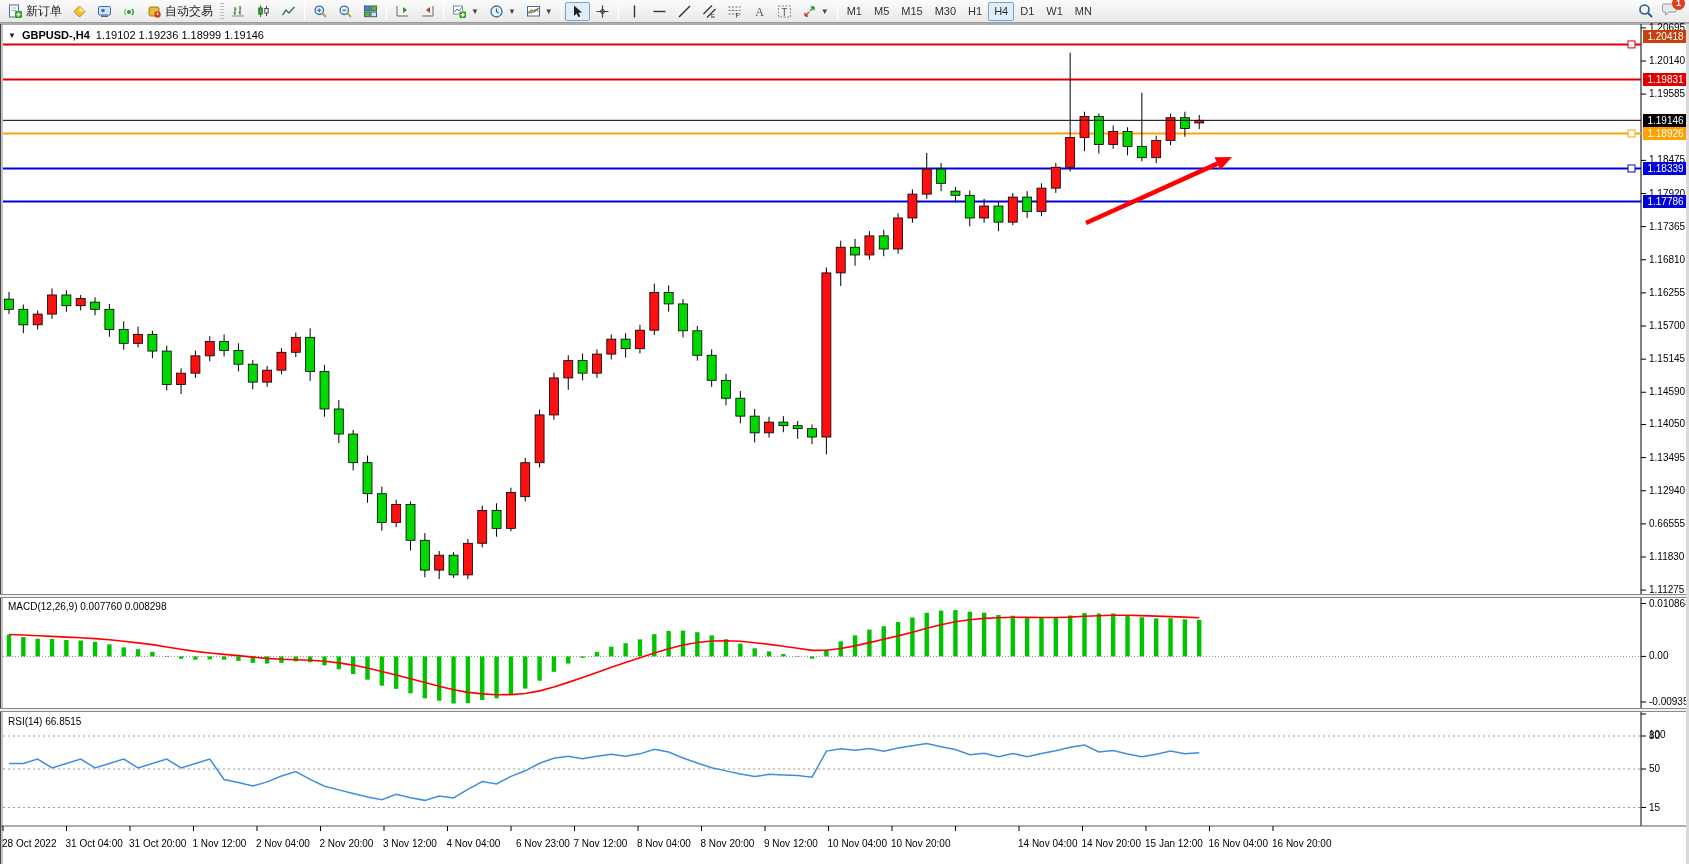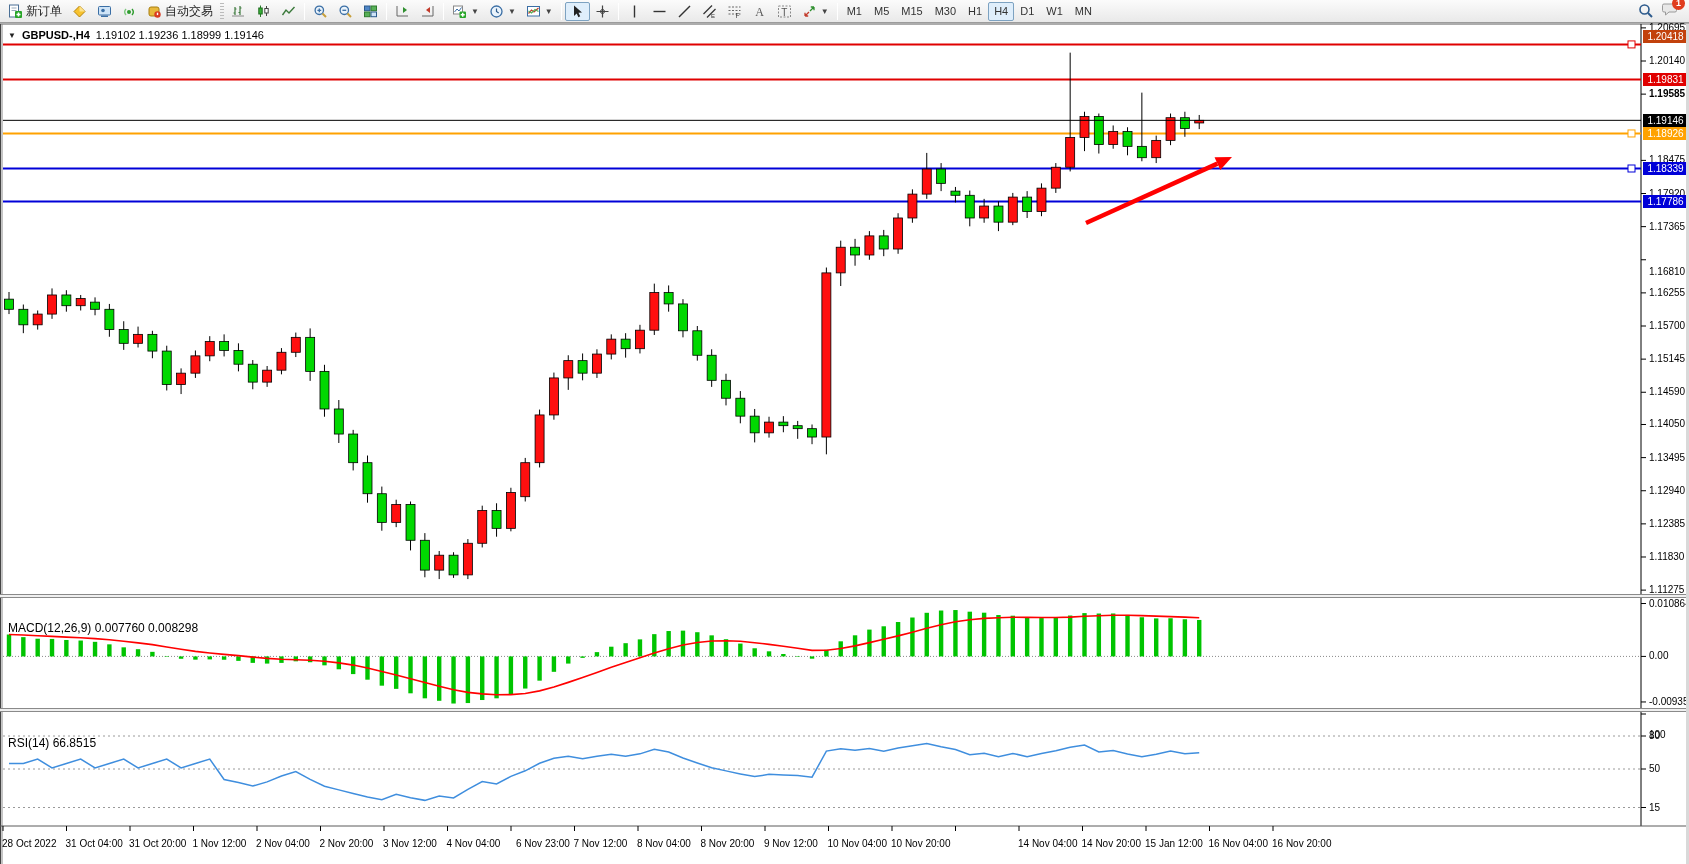--- a/index.html
+++ b/index.html
@@ -29,21 +29,21 @@
 
   
   #chart-area { position:absolute; top:0; left:0; width:1689px; height:864px; }
   #plot-svg { position:absolute; top:0; left:0; }
   .abslabel { position:absolute; font-size:10px; color:#000; white-space:nowrap; }
   .pricebox { position:absolute; left:1643px; width:45px; height:13px; color:#fff;
               font-size:10px; line-height:13px; text-align:center; }
   #chart-title { position:absolute; top:29px; left:8px; font-size:11px; color:#000;
                  display:flex; gap:6px; align-items:center; z-index:5; }
   #chart-title .tri { font-size:8px; color:#222; }
-  .indic-label { position:absolute; left:8px; font-size:12px; color:#000; z-index:5;margin-top:20px; }
+  .indic-label { position:absolute; left:8px; font-size:10px; color:#000; z-index:5; }
   .divider { position:absolute; left:0; width:1689px; background:#f0f0f0;
              border-top:1px solid #8a8a8a; border-bottom:1px solid #8a8a8a; }
   #right-strip { position:absolute; top:24px; right:0; width:3px; height:840px; background:#d9d9d9; }
 </style>
 </head>
 <body>
 
 <div id="app">
 
   <div id="toolbar">
@@ -603,33 +603,33 @@
 
     <div class="indic-label" style="top:601px">MACD(12,26,9) 0.007760 0.008298</div>
     <div class="indic-label" style="top:716px">RSI(14) 66.8515</div>
 
     <div class="divider" style="top:594px; height:4px"></div>
     <div class="divider" style="top:708px; height:4px"></div>
 
     <div id="labels">
         <div class="abslabel" style="left: 1649px; top: 21.8796px;">1.20695</div>
         <div class="abslabel" style="left: 1649px; top: 55.0052px;">1.20140</div>
-        <div class="abslabel" style="left: 1649px; top: 88.1309px; font-weight: bold;">1.19585</div>
+        <div class="abslabel" style="left: 1649px; top: 88.1309px;">1.19585</div>
         <div class="abslabel" style="left: 1649px; top: 154.382px;">1.18475</div>
         <div class="abslabel" style="left: 1649px; top: 187.508px;">1.17920</div>
         <div class="abslabel" style="left: 1649px; top: 220.634px;">1.17365</div>
-        <div class="abslabel" style="left: 1649px; top: 253.759px; margin-top: 12px;">1.16810</div>
+        <div class="abslabel" style="left: 1649px; top: 253.759px;">1.16810</div>
         <div class="abslabel" style="left: 1649px; top: 286.885px;">1.16255</div>
         <div class="abslabel" style="left: 1649px; top: 320.01px;">1.15700</div>
         <div class="abslabel" style="left: 1649px; top: 353.136px;">1.15145</div>
         <div class="abslabel" style="left: 1649px; top: 386.262px;">1.14590</div>
         <div class="abslabel" style="left: 1649px; top: 418.492px;">1.14050</div>
         <div class="abslabel" style="left: 1649px; top: 451.618px;">1.13495</div>
         <div class="abslabel" style="left: 1649px; top: 484.743px;">1.12940</div>
-        <div class="abslabel" style="left: 1649px; top: 517.869px;">1.12385</div>
+        <div class="abslabel" style="left: 1649px; top: 517.869px;">0.66555</div>
         <div class="abslabel" style="left: 1649px; top: 550.995px;">1.11830</div>
         <div class="abslabel" style="left: 1649px; top: 584.12px;">1.11275</div>
         <div class="pricebox" style="top: 30px; background: #c2410c;">1.20418</div>
         <div class="pricebox" style="top: 72.9482px; background: rgb(224, 0, 0);">1.19831</div>
         <div class="pricebox" style="top: 126.964px; background: rgb(255, 162, 0);">1.18926</div>
         <div class="pricebox" style="top: 161.999px; background: rgb(0, 0, 216);">1.18339</div>
         <div class="pricebox" style="top: 195.006px; background: rgb(0, 0, 216);">1.17786</div>
         <div class="pricebox" style="top: 113.833px; background: rgb(0, 0, 0);">1.19146</div>
         <div class="abslabel" style="left: 1649px; top: 597.529px;">0.010864</div>
         <div class="abslabel" style="left: 1649px; top: 650.407px;">0.00</div>

